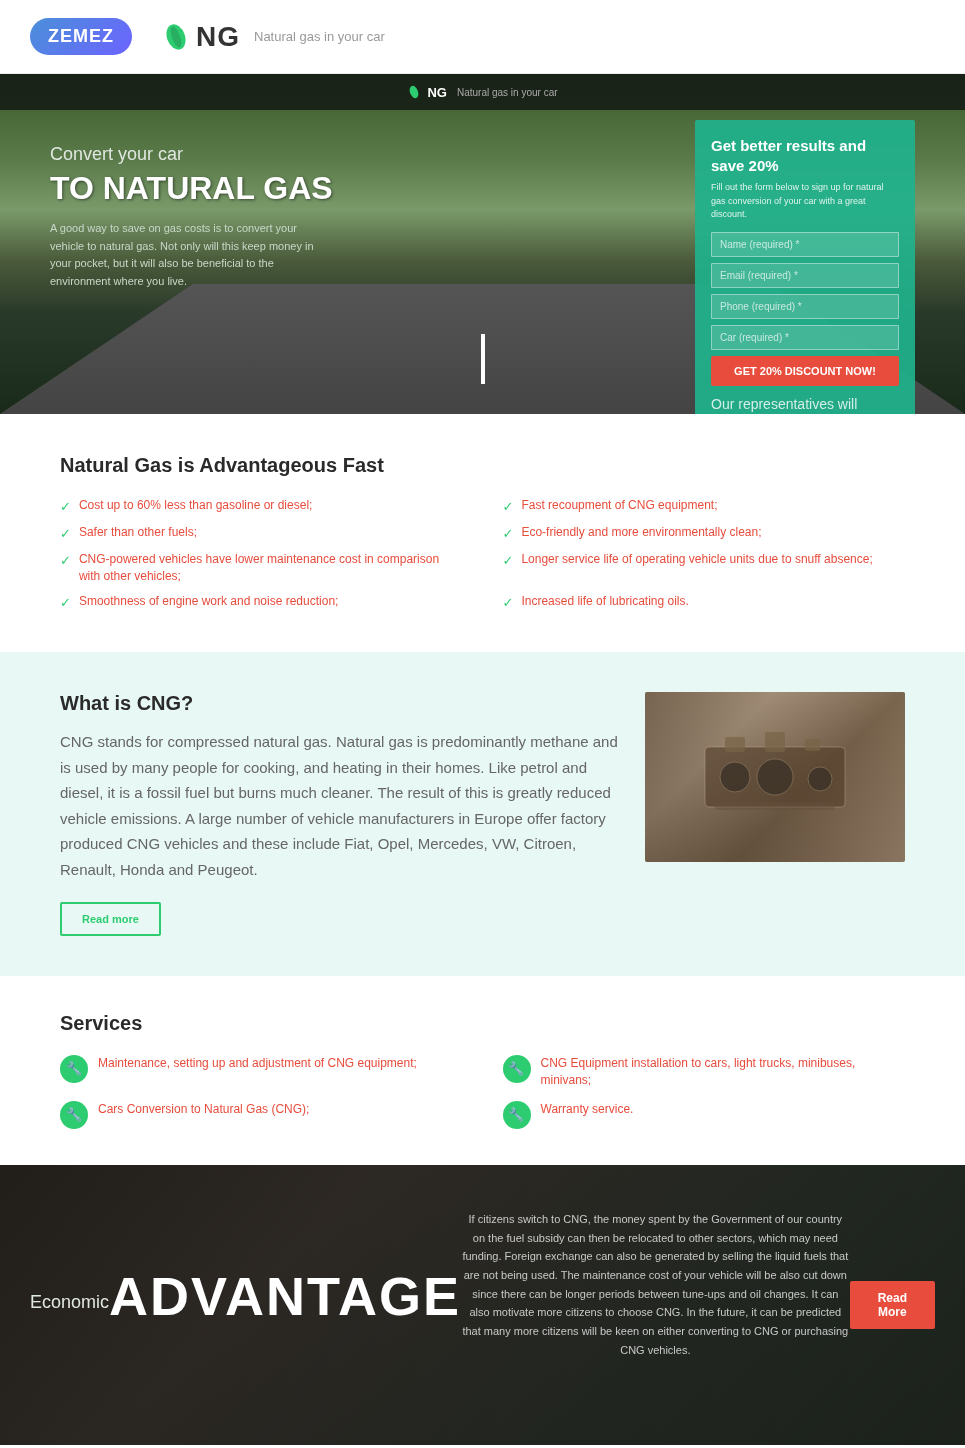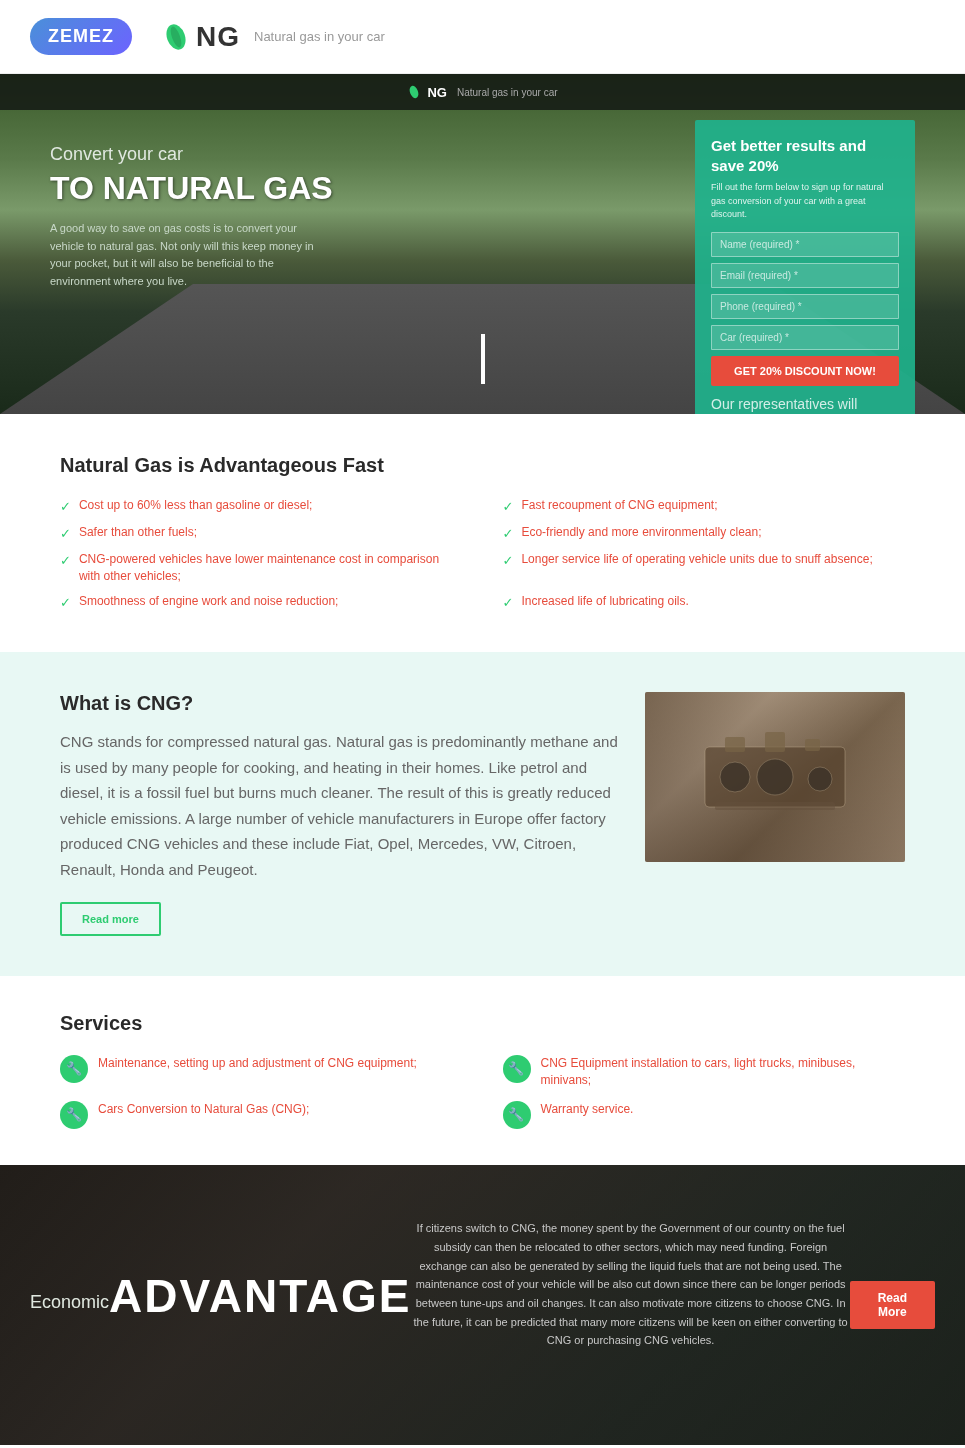--- a/index.html
+++ b/index.html
@@ -324,21 +324,21 @@
       padding: 30px;
     }
     .economic-subtitle {
       color: #e0e8e0;
       font-size: 18px;
       font-weight: 400;
       margin-bottom: 4px;
     }
     .economic-title {
       color: #fff;
-      font-size: 46px;
+      font-size: 54px;
       font-weight: 900;
       text-transform: uppercase;
       letter-spacing: 2px;
       margin-bottom: 18px;
     }
     .economic-desc {
       color: #c8c8c8;
       font-size: 11px;
       line-height: 1.7;
       max-width: 580px;

